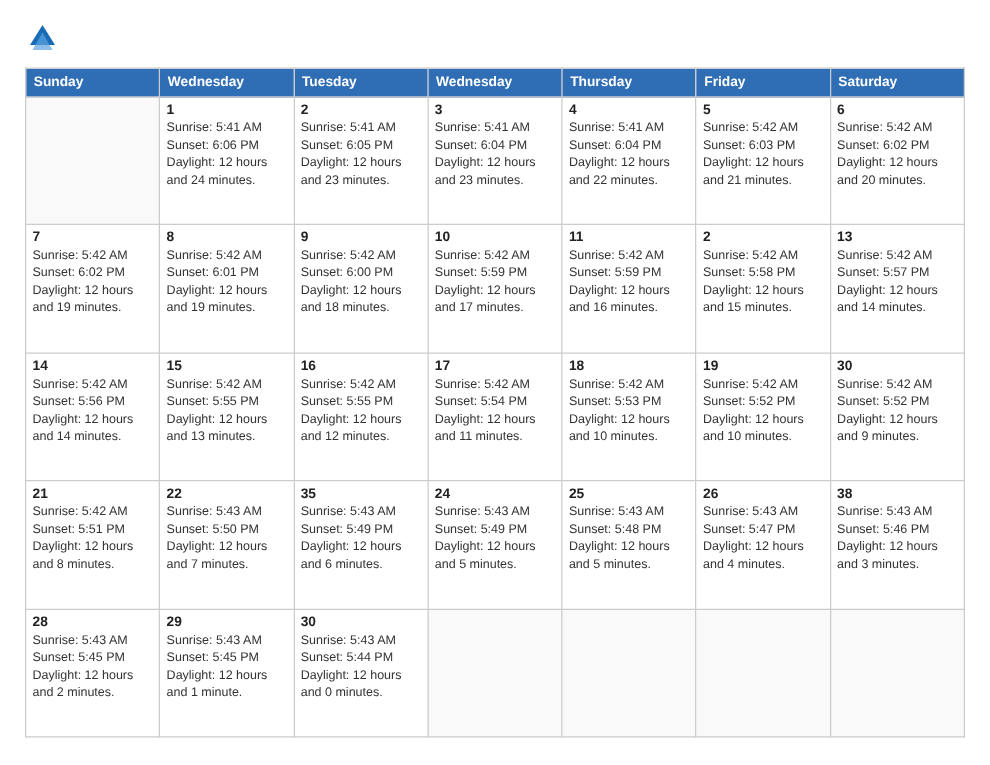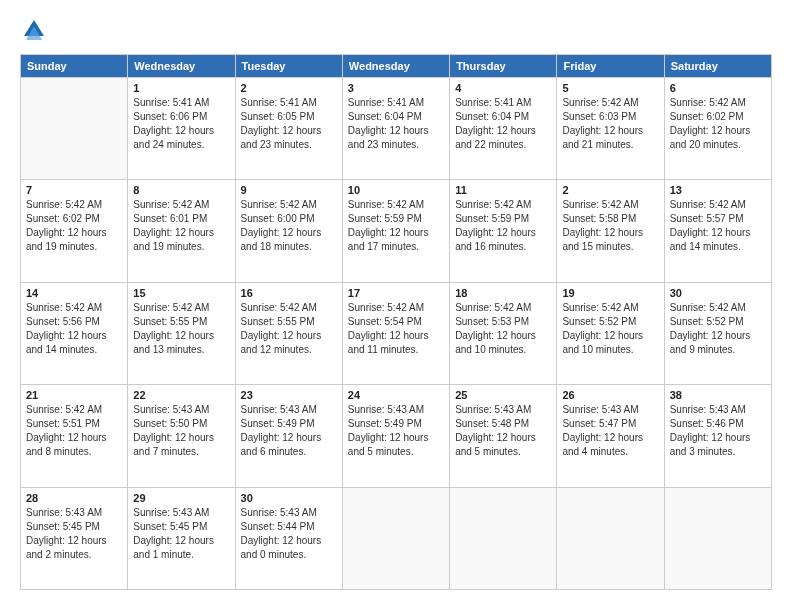--- a/index.html
+++ b/index.html
@@ -284,21 +284,21 @@
 and 8 minutes.</div>
           </td>
           <td>
             <div class="day-number">22</div>
             <div class="day-info" style="white-space: pre-line;">Sunrise: 5:43 AM
 Sunset: 5:50 PM
 Daylight: 12 hours
 and 7 minutes.</div>
           </td>
           <td>
-            <div class="day-number">23</div>
+            <div class="day-number">35</div>
             <div class="day-info" style="white-space: pre-line;">Sunrise: 5:43 AM
 Sunset: 5:49 PM
 Daylight: 12 hours
 and 6 minutes.</div>
           </td>
           <td>
             <div class="day-number">24</div>
             <div class="day-info" style="white-space: pre-line;">Sunrise: 5:43 AM
 Sunset: 5:49 PM
 Daylight: 12 hours

